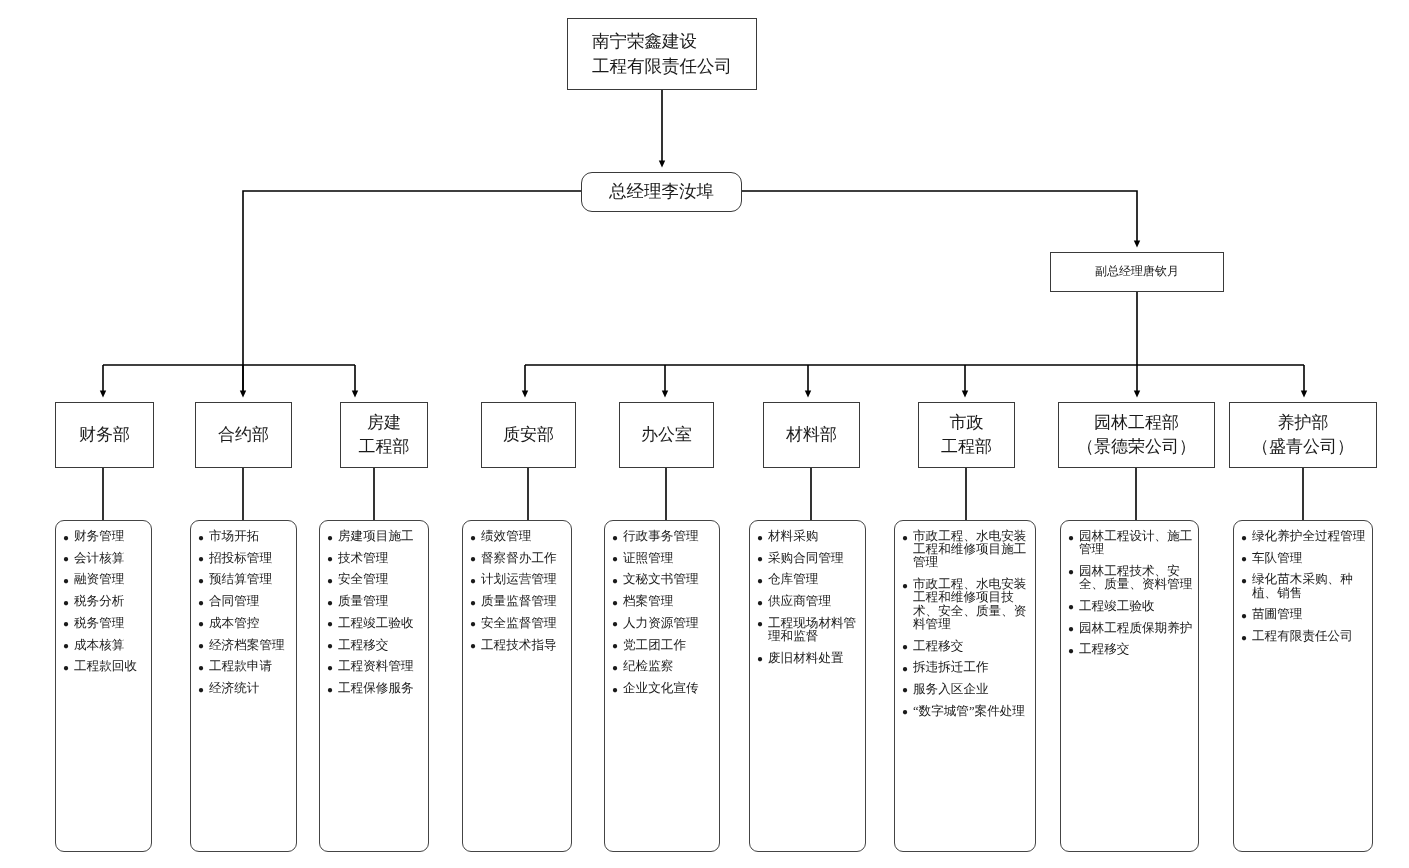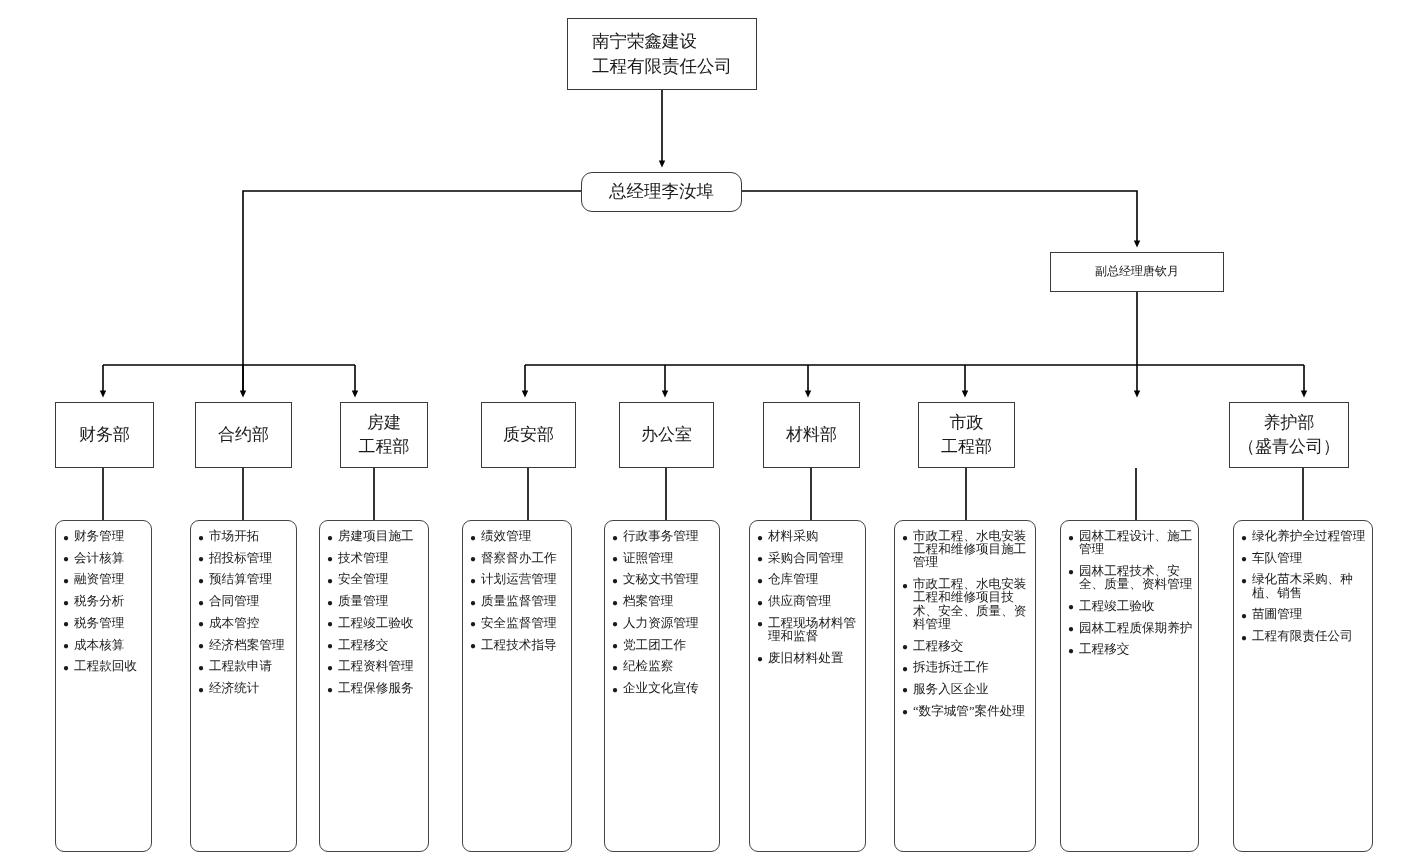--- a/index.html
+++ b/index.html
@@ -195,21 +195,25 @@
   <div class="dept-box" style="left:619px;width:95px;">
     <span class="dept-label">办公室</span>
   </div>
   <div class="dept-box" style="left:763px;width:97px;">
     <span class="dept-label">材料部</span>
   </div>
   <div class="dept-box" style="left:918px;width:97px;">
     <span class="dept-label">市政
 工程部</span>
   </div>
-  <div class="dept-box" style="left:1229px;width:120px;">
+  <div class="dept-box" style="left:1058px;width:157px;">
+    <span class="dept-label">园林工程部
+（景德荣公司）</span>
+  </div>
+  <div class="dept-box" style="left:1229px;width:148px;">
     <span class="dept-label">养护部
 （盛青公司）</span>
   </div>
 
   <div class="detail-box" style="left:55px;width:97px;">
     <ul class="detail-list">
         <li>
           <span class="bullet">●</span>
           <span class="item-text">财务管理</span>
         </li>

